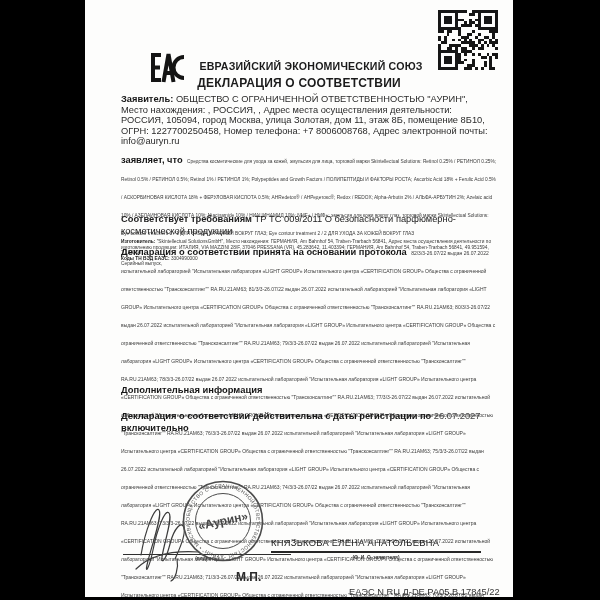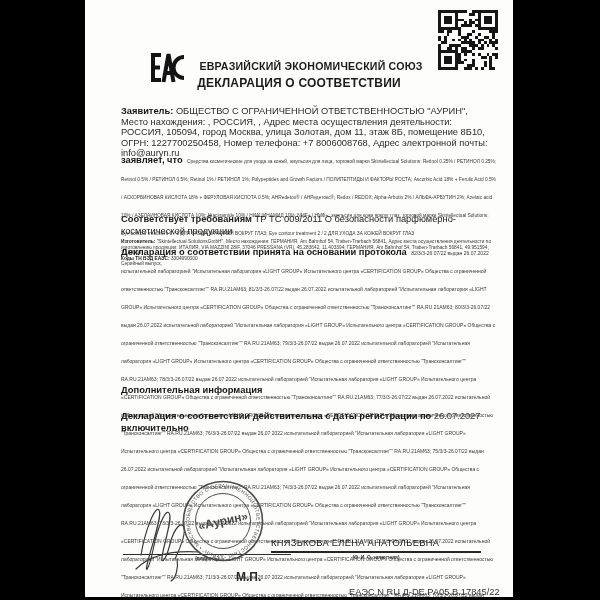--- a/index.html
+++ b/index.html
@@ -7,21 +7,21 @@
           font-family:"Liberation Sans",sans-serif;}
   .page{position:absolute;left:85px;top:0;width:428px;height:597px;background:#fdfdfc;color:#222;}
   .abs{position:absolute;}
   .eac{left:64px;top:51px;}
   .qr{left:353px;top:10px;width:62px;height:60px;}
   .t1{left:0;top:60px;width:100%;text-align:center;font-size:10.6px;font-weight:bold;color:#1b1b1b;letter-spacing:.2px;padding-left:12px;}
   .t2{left:0;top:76px;width:100%;text-align:center;font-size:12px;font-weight:bold;color:#1b1b1b;letter-spacing:.2px;}
   .body-txt{font-size:9.3px;line-height:10.6px;color:#2a2a2a;}
   .body-txt b,.b{color:#161616;}
   .blk p{margin:0;}
-  .applicant{left:36px;top:106px;width:376px;}
+  .applicant{left:36px;top:94px;width:376px;}
   .applicant p+p{margin-top:2px;}
   .declares{left:36px;top:149px;width:376px;}
   .lead9{font-size:9.3px;font-weight:bold;color:#161616;}
   .tiny{font-size:4.8px;line-height:5.6px;color:#3a3a3a;}
   .tiny b{color:#222;}
   .conformity{left:36px;top:213px;width:376px;font-size:9.3px;line-height:12px;}
   .basis{left:36px;top:241px;width:376px;}
   .basis .tiny{font-size:5px;line-height:5.8px;}
   .addinfo{left:36px;top:384px;font-size:9.4px;font-weight:bold;color:#161616;}
   .validity{left:36px;top:410px;width:378px;font-size:9.3px;line-height:12.2px;font-weight:bold;color:#161616;}

